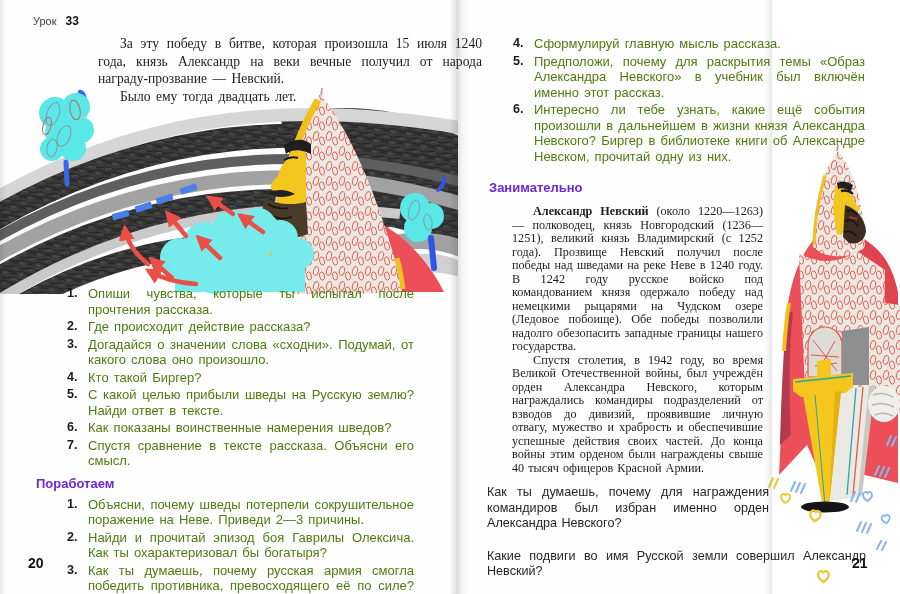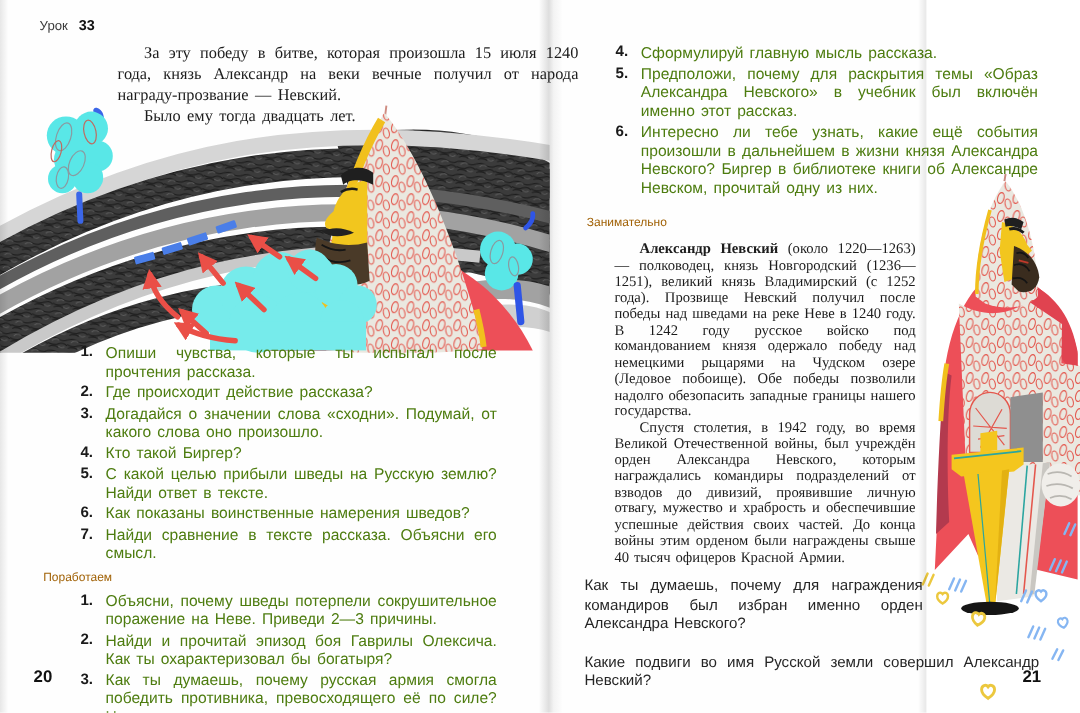--- a/index.html
+++ b/index.html
@@ -26,21 +26,21 @@
     font-family:"Liberation Serif",serif;font-size:13.6px;line-height:17.6px;
     font-weight:500;color:#1c1c1c;text-align:justify;word-spacing:2px;hyphens:auto;margin-left:46px;}
   .intro p{margin:0;text-indent:22px;}
 
   
   .flowcol-left{position:absolute;left:67px;top:286px;width:347px;}
   .qlist{display:flex;flex-direction:column;gap:2px;}
   .q-item{display:flex;}
   .q-item .num{flex:none;width:21px;font-weight:bold;font-size:12.6px;line-height:15.5px;color:#1a1a1a;}
   .q-item .txt{flex:1;font-size:13px;line-height:15.5px;color:#4d7c0f;text-align:justify;word-spacing:1.5px;hyphens:auto;}
-  .section-h{font-weight:normal;font-size:10px;color:#a16207;}
+  .section-h{font-weight:bold;font-size:13px;color:#6d28d9;}
   .flowcol-left .section-h{margin:7px 0 6px -31px;}
 
   
   .flowcol-right{position:absolute;left:487px;top:36px;width:379px;}
   .flowcol-right .qlist{margin-left:26px;width:352px;}
   .flowcol-right .section-h{margin:16px 0 0 2px;}
   .article{margin:10px 0 0 25px;width:251px;
     font-family:"Liberation Serif",serif;font-size:12.2px;line-height:13.5px;
     font-weight:500;color:#1c1c1c;text-align:justify;word-spacing:1px;hyphens:auto;}
   .article p{margin:0;text-indent:21px;}
@@ -209,21 +209,21 @@
       <div class="q-item">
         <span class="num">5.</span>
         <span class="txt">С какой целью прибыли шведы на Русскую землю? Найди ответ в тексте.</span>
       </div>
       <div class="q-item">
         <span class="num">6.</span>
         <span class="txt">Как показаны воинственные намерения шведов?</span>
       </div>
       <div class="q-item">
         <span class="num">7.</span>
-        <span class="txt">Найди сравнение в тексте рассказа. Объясни его смысл.</span>
+        <span class="txt">Спустя сравнение в тексте рассказа. Объясни его смысл.</span>
       </div>
     </div>
 
     <div class="section-h">Поработаем</div>
 
     <div class="qlist">
       <div class="q-item">
         <span class="num">1.</span>
         <span class="txt">Объясни, почему шведы потерпели сокрушительное поражение на Неве. Приведи 2—3 причины.</span>
       </div>

